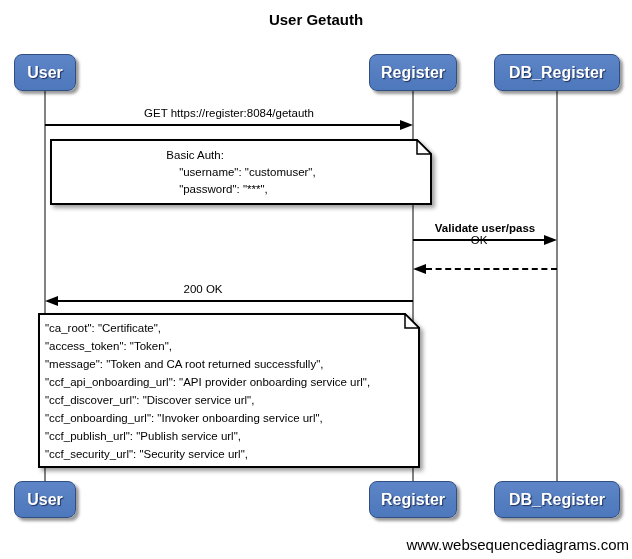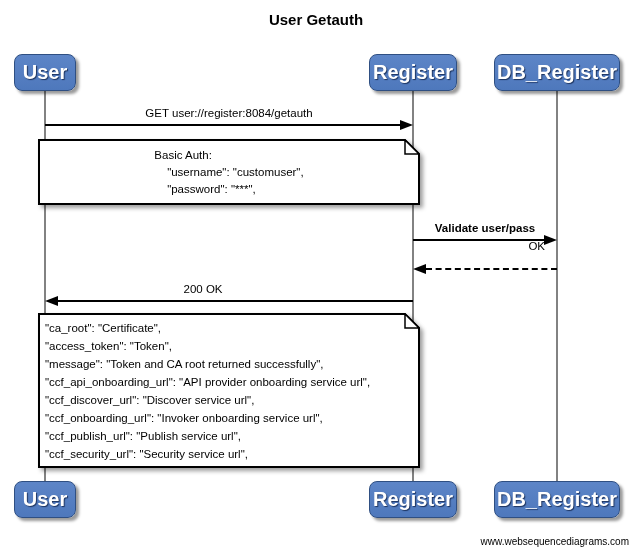--- a/index.html
+++ b/index.html
@@ -22,21 +22,21 @@
   }
   .lifeline{
     position:absolute;width:2px;background:var(--lifeline);
   }
   .actor-box{
     position:absolute;height:37px;border-radius:8px;
     background:linear-gradient(180deg,var(--actor-fill-light),var(--actor-fill));
     border:1px solid var(--actor-border);
     box-shadow:3px 3px 3px rgba(0,0,0,0.40);
     display:flex;align-items:center;justify-content:center;
-    color:#fff;font-weight:bold;font-size:20px;
+    color:#fff;font-weight:bold;font-size:16px;
     text-shadow:1px 1px 1px rgba(10,25,60,0.75);
     box-sizing:border-box;z-index:3;
   }
   .msg-label{
     position:absolute;text-align:center;font-size:11.5px;color:#000;z-index:2;white-space:nowrap;
   }
   .msg-line{
     position:absolute;height:0;border-top:2px solid var(--arrow);z-index:2;
   }
   .msg-line.dashed{border-top-style:dashed;}
@@ -53,21 +53,21 @@
   .note svg{position:absolute;left:0;top:0;filter:drop-shadow(3px 3px 2px rgba(0,0,0,0.38));}
   .note-text{
     position:absolute;left:0;top:0;right:0;bottom:0;z-index:5;
     font-size:11.5px;color:#000;display:flex;flex-direction:column;justify-content:center;
   }
   .note-text.centered{align-items:center;}
   .note-text.left{align-items:flex-start;padding-left:7px;box-sizing:border-box;}
   .note-line{white-space:pre;line-height:17px;}
   .note.big .note-line{line-height:18px;}
   .watermark{
-    position:absolute;top:536px;right:3px;font-size:10px;color:#000;
+    position:absolute;top:536px;right:3px;font-size:15px;color:#000;
   }
 </style>
 </head>
 <body>
 
 <div class="canvas">
 
   <div class="diagram-title">User Getauth</div>
 
   <div class="lifeline" style="left:44px;top:90px;height:392px;"></div>
@@ -77,43 +77,43 @@
   <div class="actor-box" style="left:14px;top:54px;width:62px;">
     <span>User</span>
   </div>
   <div class="actor-box" style="left:369px;top:54px;width:88px;">
     <span>Register</span>
   </div>
   <div class="actor-box" style="left:494px;top:54px;width:126px;">
     <span>DB_Register</span>
   </div>
 
-  <div class="msg-label" style="left:45px;top:107px;width:368px;">GET user://register:8084/getauth</div>
+  <div class="msg-label" style="left:45px;top:107px;width:368px;">GET https://register:8084/getauth</div>
   <div class="msg-line" style="left:45px;top:124px;width:356px;"></div>
   <div class="arrow-head right" style="left:400px;top:120px;"></div>
 
-  <div class="note" style="left:38px;top:139px;width:382px;height:66px;">
+  <div class="note" style="left:50px;top:139px;width:382px;height:66px;">
     <svg width="382" height="66" viewBox="0 0 382 66">
       <path d="M1,1 L367,1 L381,15 L381,65 L1,65 Z" fill="#ffffff" stroke="#000000" stroke-width="2"></path>
       <path d="M367,1 L367,15 L381,15 Z" fill="#ffffff" stroke="#000000" stroke-width="1.5"></path>
     </svg>
     <div class="note-text centered">
       <div>
         <div class="note-line">Basic Auth:</div>
         <div class="note-line">    "username": "customuser",</div>
         <div class="note-line">    "password": "***",</div>
       </div>
     </div>
   </div>
 
   <div class="msg-label" style="left:413px;top:222px;width:144px;font-weight:bold;">Validate user/pass</div>
   <div class="msg-line" style="left:413px;top:239px;width:131px;"></div>
   <div class="arrow-head right" style="left:544px;top:235px;"></div>
 
-  <div class="msg-label" style="left:413px;top:240px;width:132px;text-align:right;">OK</div>
+  <div class="msg-label" style="left:413px;top:234px;width:132px;">OK</div>
   <div class="msg-line dashed" style="left:426px;top:268px;width:131px;"></div>
   <div class="arrow-head left" style="left:413px;top:264px;"></div>
 
   <div class="msg-label" style="left:45px;top:283px;width:316px;">200 OK</div>
   <div class="msg-line" style="left:58px;top:300px;width:355px;"></div>
   <div class="arrow-head left" style="left:45px;top:296px;"></div>
 
   <div class="note big" style="left:38px;top:313px;width:382px;height:155px;">
     <svg width="382" height="155" viewBox="0 0 382 155">
       <path d="M1,1 L367,1 L381,15 L381,154 L1,154 Z" fill="#ffffff" stroke="#000000" stroke-width="2"></path>

